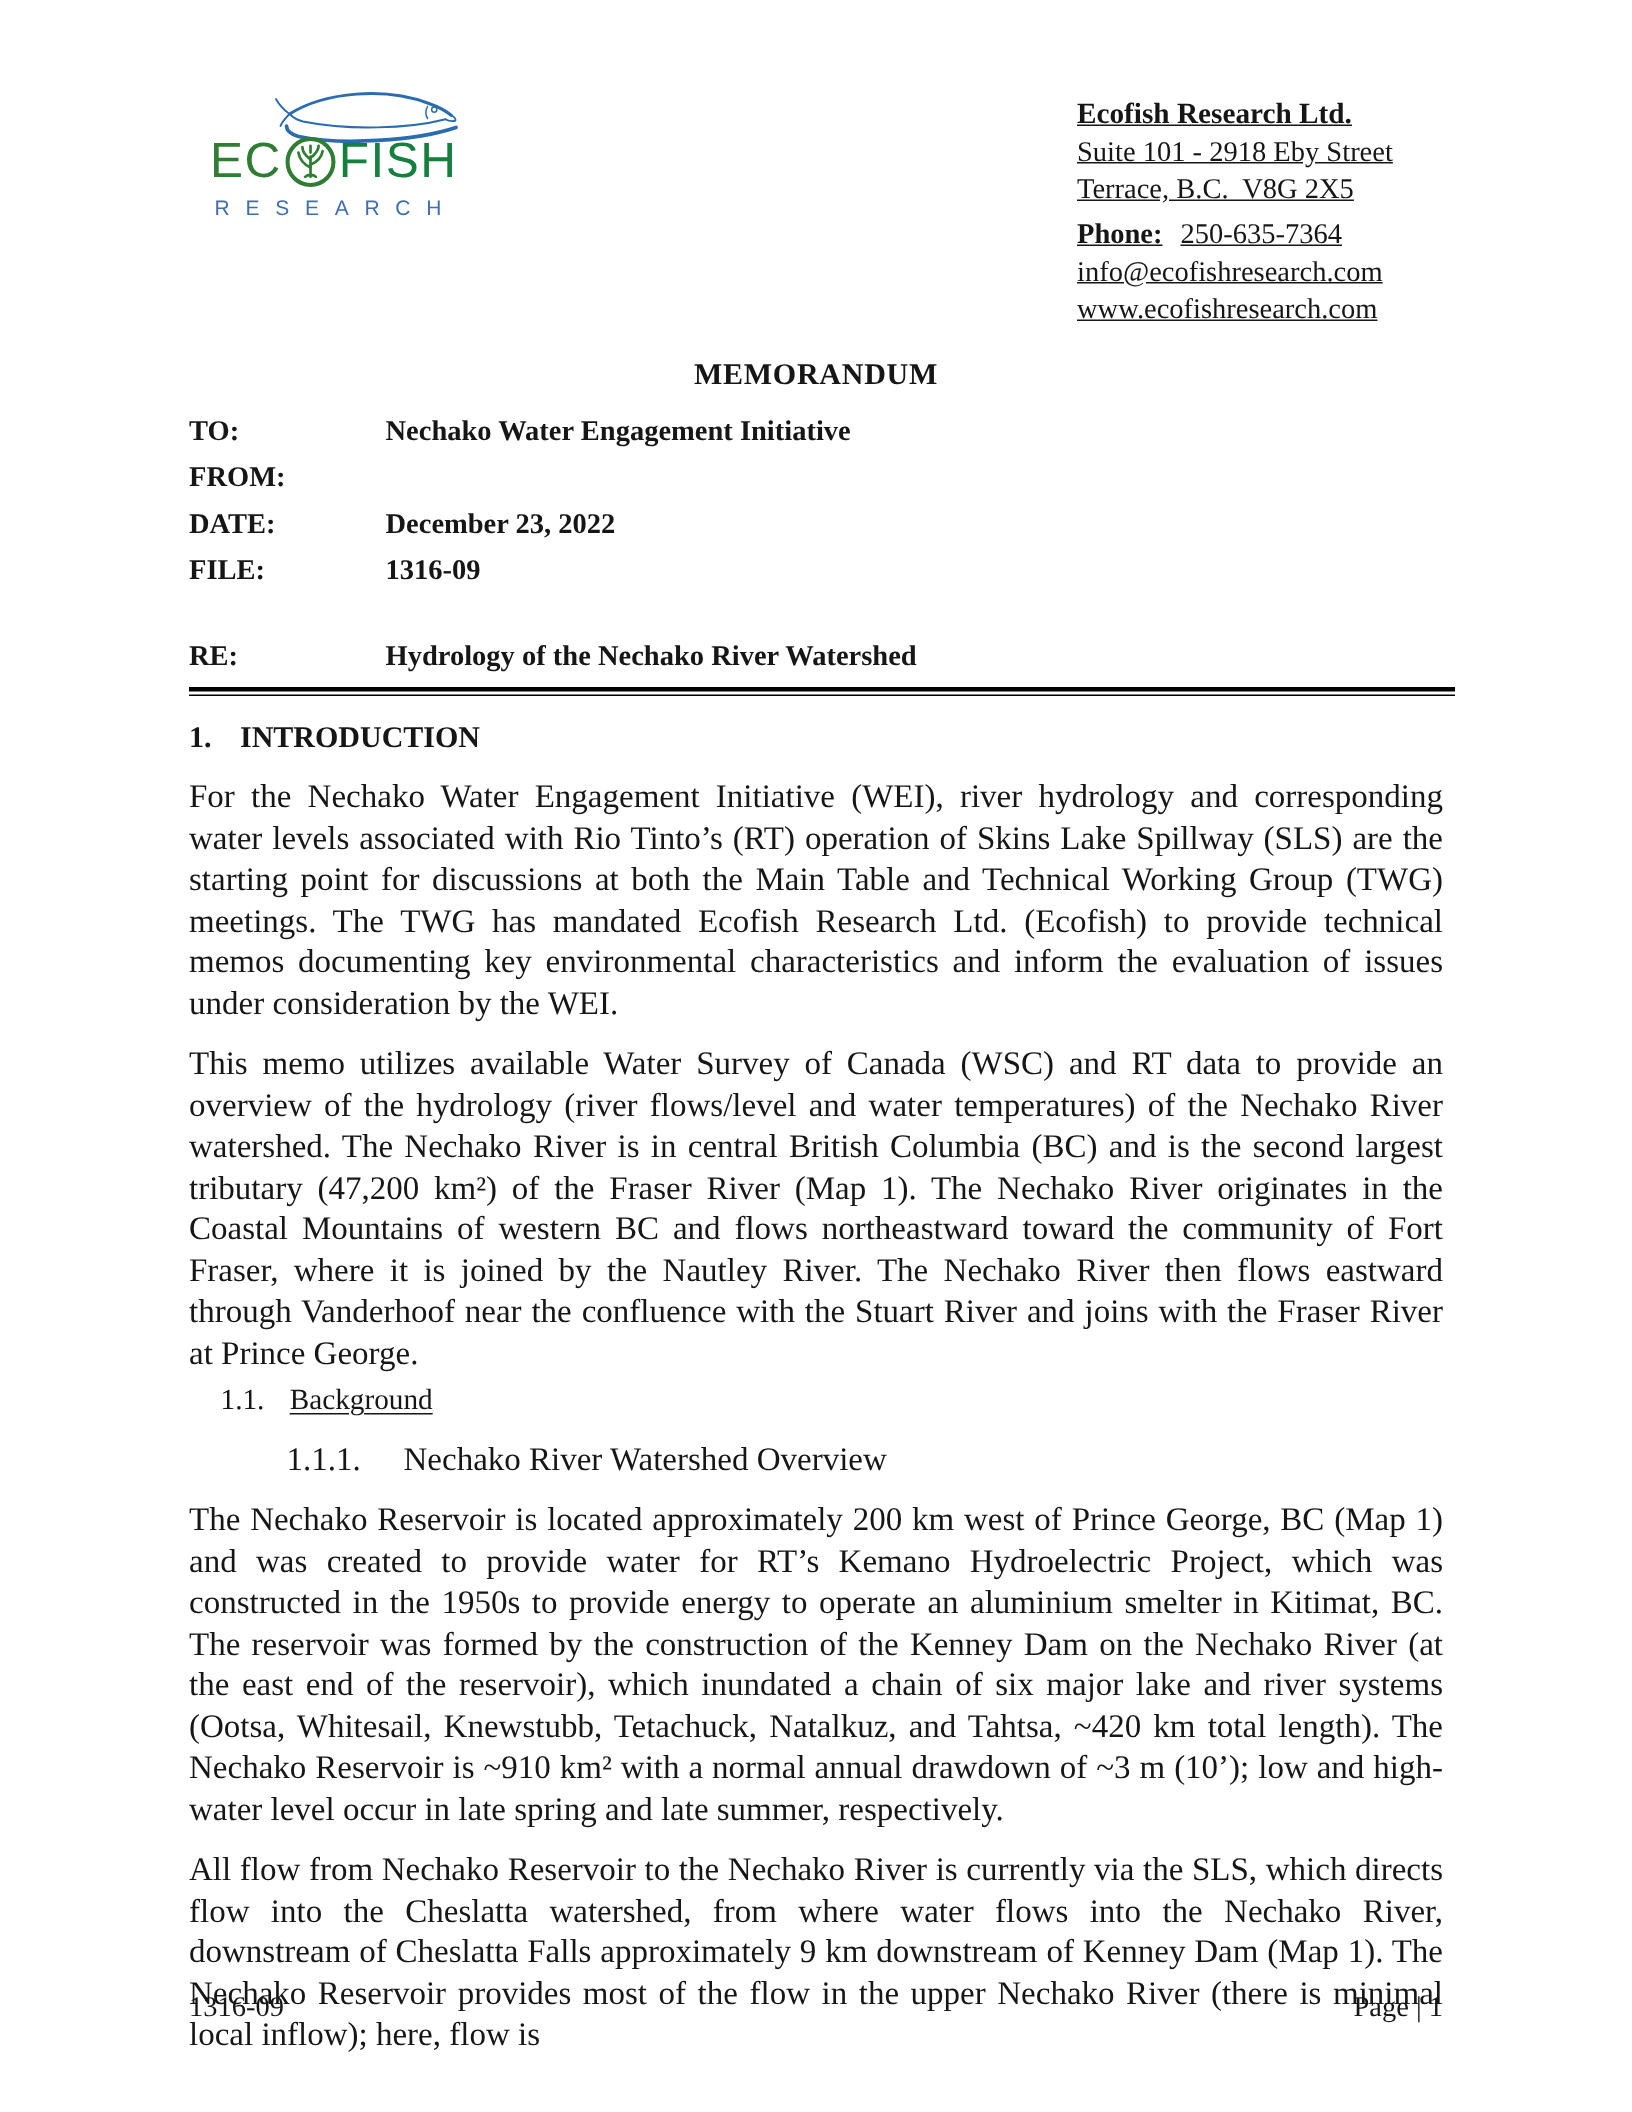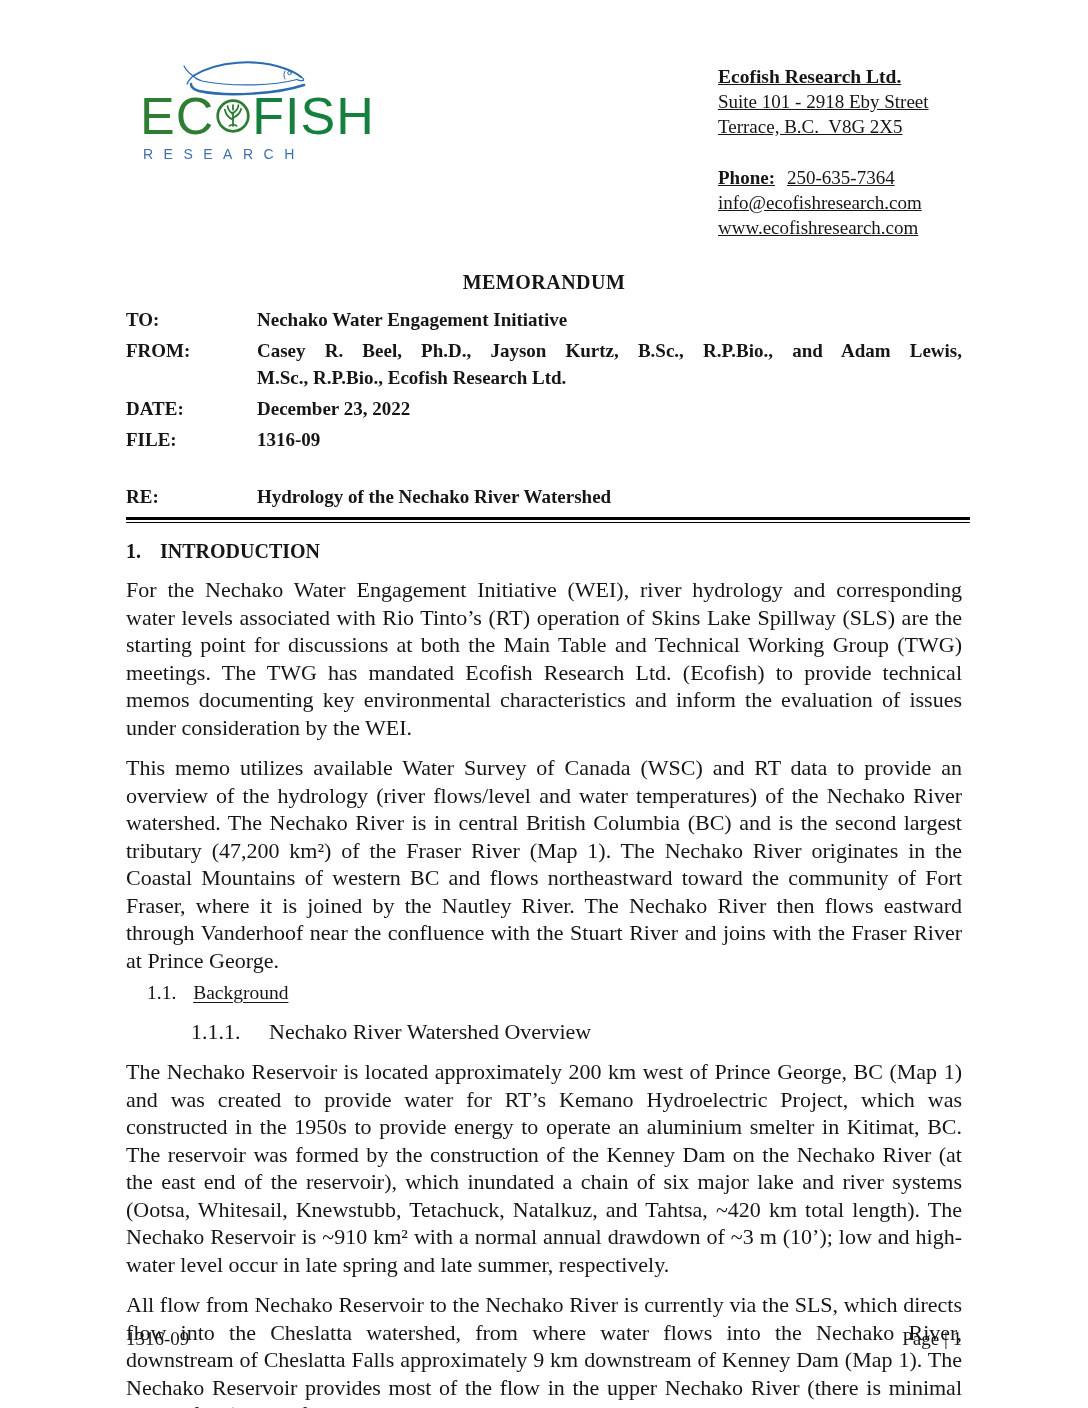--- a/index.html
+++ b/index.html
@@ -14,41 +14,41 @@
     overflow:hidden;
   }
   .content { padding:56px 126px 0 126px; }
 
   
   .header { display:flex; justify-content:space-between; align-items:flex-start; }
   .logo { padding-left:14px; width:330px; }
   .fish-svg { display:block; margin-left:42px; margin-bottom:-10px; }
   .logo-word {
     font-family:"Liberation Sans","DejaVu Sans",sans-serif;
-    font-size:52px; font-weight:500; letter-spacing:1px;
-    display:flex; align-items:center; line-height:1;
+    font-size:33px; font-weight:500; letter-spacing:1px;
+    display:flex; line-height:1;
   }
   .logo-ec { color:#2E7D32; }
   .logo-fish { color:#15803d; }
   .logo-o { display:inline-block; width:36px; height:36px; margin:0 1px; }
   .logo-research {
     font-family:"Liberation Sans","DejaVu Sans",sans-serif;
     font-size:14px; color:#3F6FB0; letter-spacing:10.5px;
     margin-top:4px; margin-left:3px; white-space:nowrap;
   }
   .company { width:244px; font-size:19px; line-height:25px; padding-top:8px;text-decoration:underline; }
   .company-name { font-weight:bold; font-size:19.5px; }
-  .phone-row { margin-top:26px; }
+  .phone-row { margin-top:5px; }
   .phone-label { font-weight:bold; margin-right:12px; }
   .ws { white-space:pre-wrap; }
 
   
   .memo-title {
     text-align:center; font-weight:bold; font-size:20px;
-    letter-spacing:0.5px; margin-top:31px;
+    letter-spacing:0.5px; margin-top:20px;
   }
   .memo-rows { margin-top:12px; font-size:19px; font-weight:bold; line-height:27px; }
   .m-row { display:flex; margin-bottom:4px; }
   .m-label { width:131px; flex:none; }
   .m-value { flex:1; }
   .from-line1 { text-align:justify; text-align-last:justify; }
   .re-row { margin-top:30px; }
   .rule { margin-top:7px; margin-right:-8px; }
   .rule-thick { height:3px; background:#000; }
   .rule-thin  { height:1px; background:#000; margin-top:2px; }
@@ -132,24 +132,20 @@
 
     <div class="memo-title">MEMORANDUM</div>
 
     <div class="memo-rows">
       <div class="m-row">
         <div class="m-label">TO:</div>
         <div class="m-value">Nechako Water Engagement Initiative</div>
       </div>
       <div class="m-row">
         <div class="m-label">FROM:</div>
-        <div class="m-value">
-          <div class="from-line1">Casey R. Beel, Ph.D., Jayson Kurtz, B.Sc., R.P.Bio., and Adam Lewis,</div>
-          <div>M.Sc., R.P.Bio., Ecofish Research Ltd.</div>
-        </div>
       </div>
       <div class="m-row">
         <div class="m-label">DATE:</div>
         <div class="m-value">December 23, 2022</div>
       </div>
       <div class="m-row">
         <div class="m-label">FILE:</div>
         <div class="m-value">1316-09</div>
       </div>
       <div class="m-row re-row">

